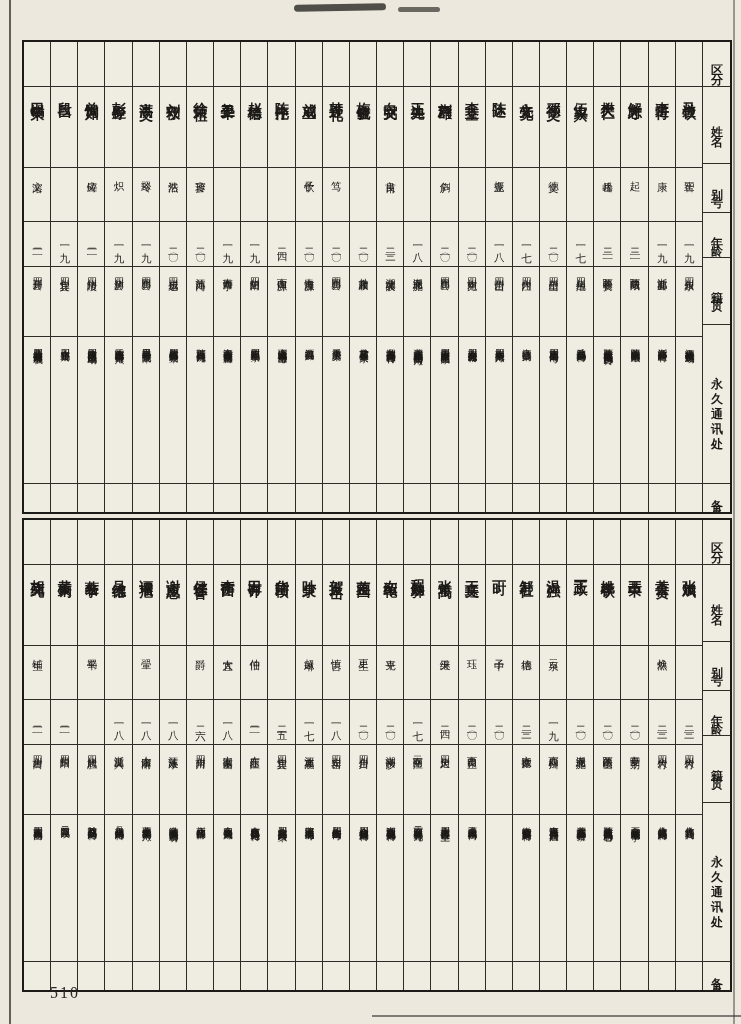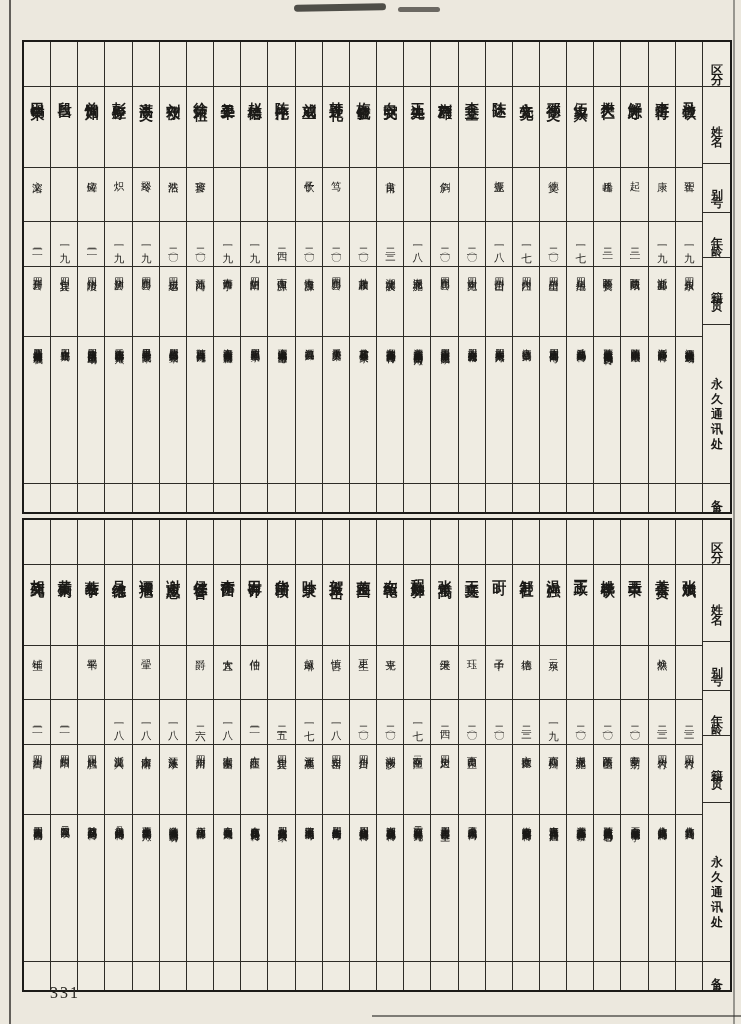--- a/index.html
+++ b/index.html
@@ -1279,14 +1279,14 @@
         </div>
         <div class="cell r-addr">
           <span class="v">永久通讯处</span>
         </div>
         <div class="cell r-remark">
           <span class="v">备考</span>
         </div>
       </div>
     </div>
 
-  <div class="page-number">331</div>
+  <div class="page-number">510</div>
 </div>
 
 </body></html>

